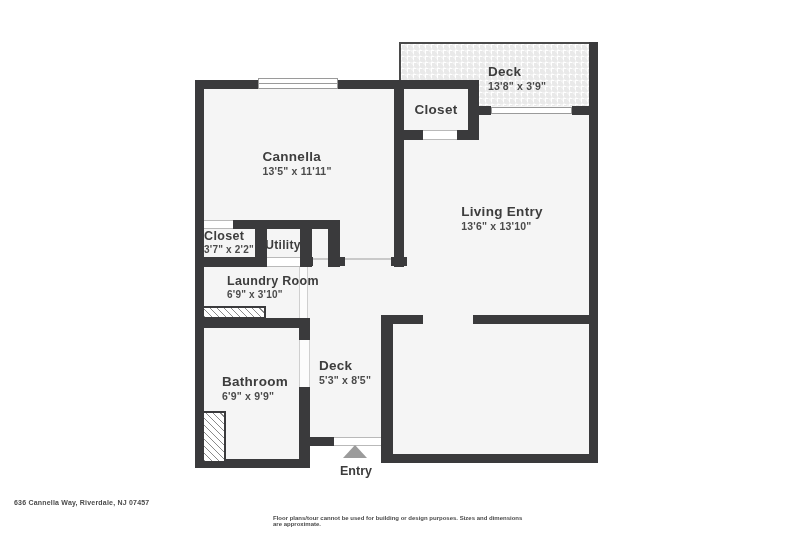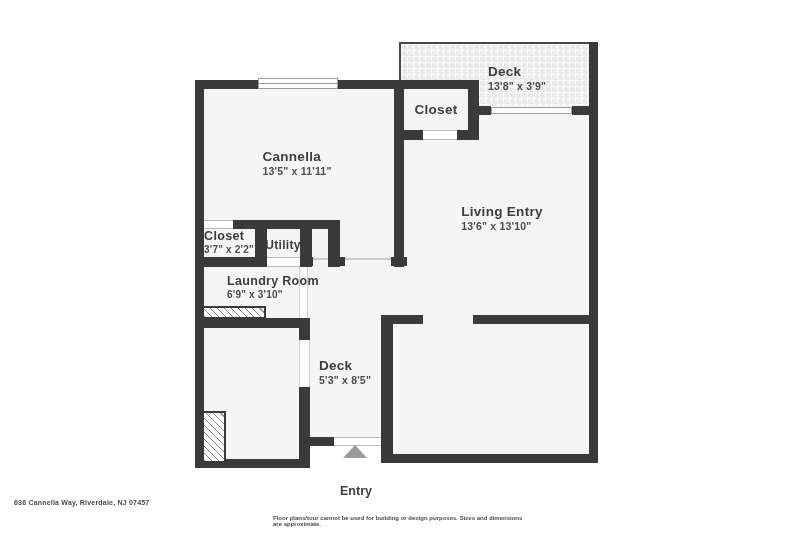--- a/index.html
+++ b/index.html
@@ -133,22 +133,26 @@
     <div class="room-name" style="font-size:12.5px;">Closet</div>
     <div class="room-dims" style="font-size:10px;">3'7" x 2'2"</div>
   </div>
   <div class="room-label" style="left:283px;top:246px;">
     <div class="room-name" style="font-size:12px;">Utility</div>
   </div>
   <div class="room-label" style="left:252px;top:288px;margin-left:21px;">
     <div class="room-name" style="font-size:12.5px;">Laundry Room</div>
     <div class="room-dims" style="font-size:10px;">6'9" x 3'10"</div>
   </div>
+  <div class="room-label" style="left:255px;top:389px;">
+    <div class="room-name">Bathroom</div>
+    <div class="room-dims">6'9" x 9'9"</div>
+  </div>
   <div class="room-label" style="left:345px;top:373px;">
     <div class="room-name">Deck</div>
     <div class="room-dims">5'3" x 8'5"</div>
   </div>
-  <div class="entry-label" style="left:356px;top:464px;margin-top:20px;">Entry</div>
+  <div class="entry-label" style="left:356px;top:464px;">Entry</div>
 
   <div class="addr">636 Cannella Way, Riverdale, NJ 07457</div>
   <div class="disclaimer">Floor plans/tour cannot be used for building or design purposes. Sizes and dimensions are approximate.</div>
 
 </div>
 
 </body></html>

